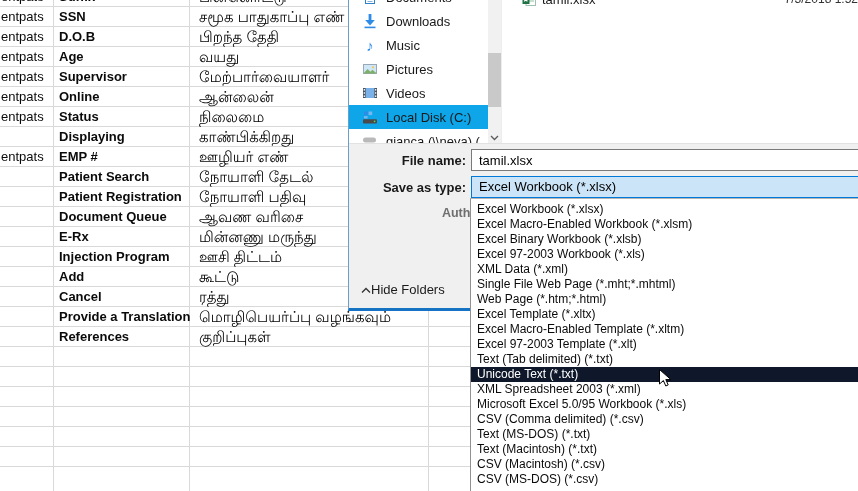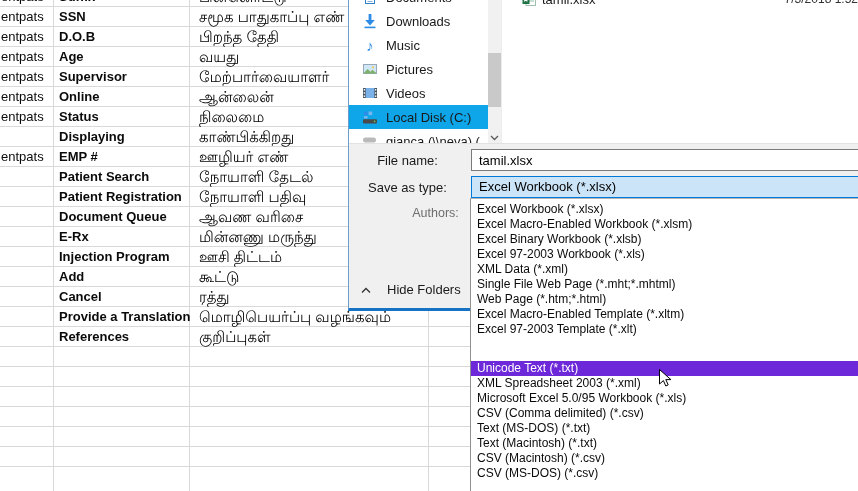--- a/index.html
+++ b/index.html
@@ -30,37 +30,37 @@
   #navscroll{position:absolute;left:139px;top:0;width:13px;height:143px;background:#f1f1f1;}
   #navthumb{position:absolute;left:0;top:53px;width:13px;height:54px;background:#c9c9c9;}
   #navdown{position:absolute;left:0;bottom:0;width:13px;height:14px;display:flex;
            align-items:center;justify-content:center;}
   #filepane{position:absolute;left:152px;top:0;right:0;height:143px;border-left:1px solid #ededed;}
   .file-row{position:absolute;left:0;right:0;top:-11px;height:20px;display:flex;align-items:center;
             padding-left:20px;gap:6px;font-size:13px;color:#1a1a1a;}
   .file-date{position:absolute;right:2px;top:0;height:20px;line-height:20px;font-size:12px;color:#333;}
 
   #lower{position:absolute;left:0;top:143px;right:0;bottom:0;background:#f0f0f0;border-top:1px solid #e2e2e2;}
-  .flabel{position:absolute;left:0;width:117px;text-align:center;font-size:13px;color:#1a1a1a;}
+  .flabel{position:absolute;left:0;width:117px;text-align:right;font-size:13px;color:#1a1a1a;font-weight:bold;}
   #fn-label{top:9px;}
   #st-label{top:36px;}
   #authors-label{top:62px;color:#6e6e6e;font-size:12.5px;margin-left:28px;}
   #fn-input{position:absolute;left:122px;top:5px;right:-2px;height:20px;border:1px solid #7a7a7a;
             background:#fff;font-size:13px;padding:0 0 0 7px;font-family:inherit;color:#000;outline:none;}
   #st-combo{position:absolute;left:122px;top:32px;right:-2px;height:20px;border:1px solid #0078d7;
             background:#cce4f7;font-size:13px;line-height:20px;padding-left:7px;color:#000;white-space:nowrap;overflow:hidden;}
-  #hide-folders{position:absolute;left:12px;top:138px;display:flex;align-items:center;gap:16px;
+  #hide-folders{position:absolute;left:12px;top:138px;display:flex;align-items:center;gap:0;
                 font-size:13px;color:#1a1a1a;cursor:default;}
 
   
   #typelist{position:absolute;left:470px;top:198px;width:389px;height:293px;background:#fff;
             border-left:1px solid #919191;border-top:1px solid #b5b5b5;z-index:20;
             padding-top:3px;box-sizing:border-box;overflow:hidden;}
   .titem{height:15px;line-height:15px;font-size:12px;padding-left:6px;color:#0a0a0a;white-space:nowrap;}
-  .titem.selected{background:#6d28d9;color:#fff;margin-top:24px;}
+  .titem.selected{background:#0f172a;color:#fff;}
 
   #cursor{position:absolute;left:659px;top:369px;z-index:30;}
 </style>
 </head>
 <body>
 
 <div id="sheet">
   <div class="vline" style="left:53px"></div>
   <div class="vline" style="left:189px"></div>
   <div class="vline" style="left:428px"></div>
@@ -309,25 +309,27 @@
   <div class="titem">Excel Binary Workbook (*.xlsb)</div>
 
   <div class="titem">Excel 97-2003 Workbook (*.xls)</div>
 
   <div class="titem">XML Data (*.xml)</div>
 
   <div class="titem">Single File Web Page (*.mht;*.mhtml)</div>
 
   <div class="titem">Web Page (*.htm;*.html)</div>
 
+  <div class="titem">Excel Template (*.xltx)</div>
 
   <div class="titem">Excel Macro-Enabled Template (*.xltm)</div>
 
   <div class="titem">Excel 97-2003 Template (*.xlt)</div>
 
+  <div class="titem">Text (Tab delimited) (*.txt)</div>
 
   <div class="titem selected">Unicode Text (*.txt)</div>
 
   <div class="titem">XML Spreadsheet 2003 (*.xml)</div>
 
   <div class="titem">Microsoft Excel 5.0/95 Workbook (*.xls)</div>
 
   <div class="titem">CSV (Comma delimited) (*.csv)</div>
 
 

